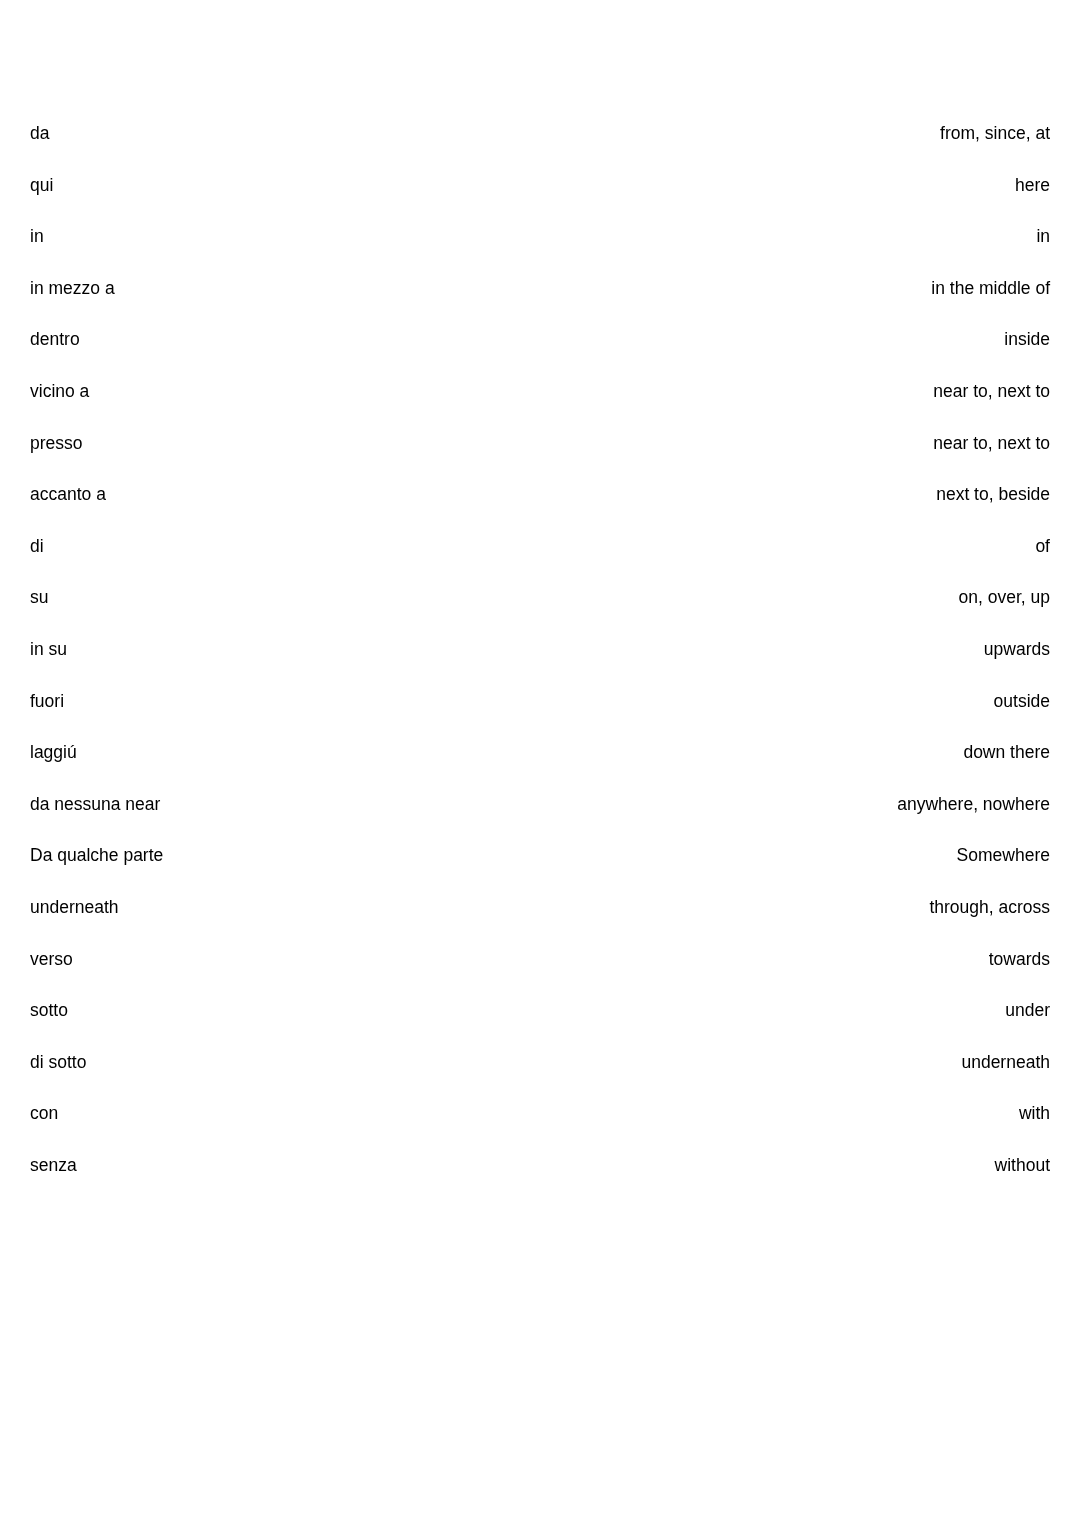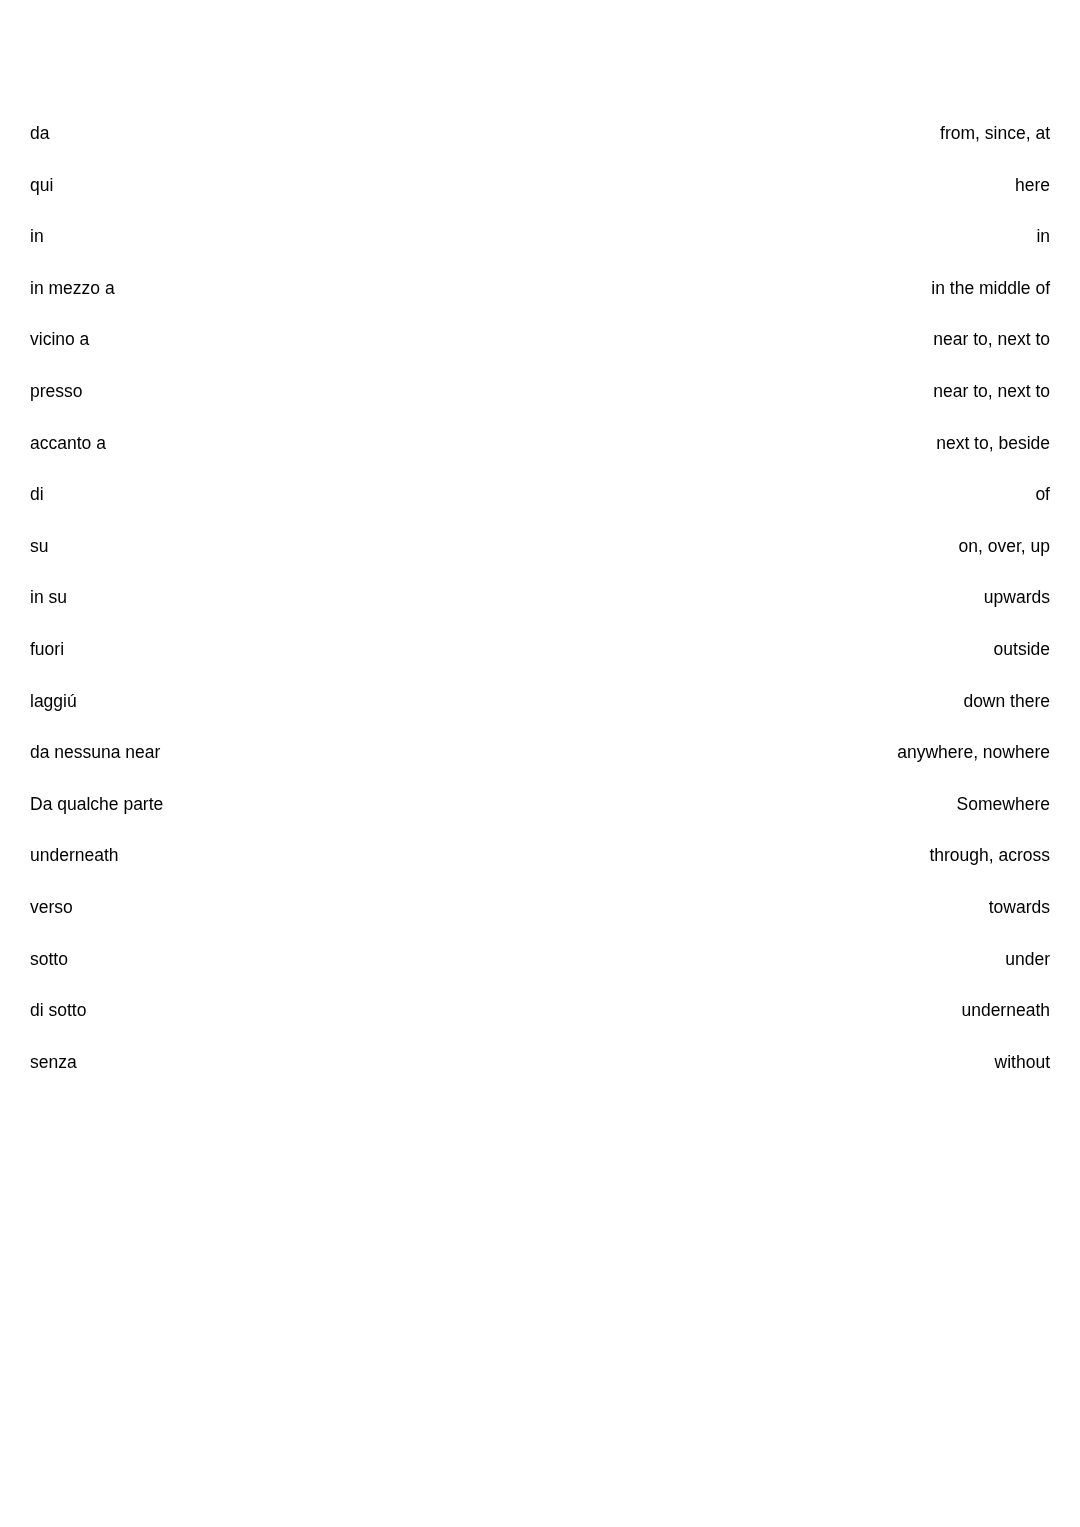--- a/index.html
+++ b/index.html
@@ -59,20 +59,24 @@
     </li>
     <li class="row">
       <span class="term">in</span>
       <span class="definition">in</span>
     </li>
     <li class="row">
       <span class="term">in mezzo a</span>
       <span class="definition">in the middle of</span>
     </li>
     <li class="row">
+      <span class="term">dentro</span>
+      <span class="definition">inside</span>
+    </li>
+    <li class="row">
       <span class="term">vicino a</span>
       <span class="definition">near to, next to</span>
     </li>
     <li class="row">
       <span class="term">presso</span>
       <span class="definition">near to, next to</span>
     </li>
     <li class="row">
       <span class="term">accanto a</span>
       <span class="definition">next to, beside</span>
@@ -115,18 +119,22 @@
     </li>
     <li class="row">
       <span class="term">sotto</span>
       <span class="definition">under</span>
     </li>
     <li class="row">
       <span class="term">di sotto</span>
       <span class="definition">underneath</span>
     </li>
     <li class="row">
+      <span class="term">con</span>
+      <span class="definition">with</span>
+    </li>
+    <li class="row">
       <span class="term">senza</span>
       <span class="definition">without</span>
     </li>
 
   </ul>
 </div>
 
 </body></html>

